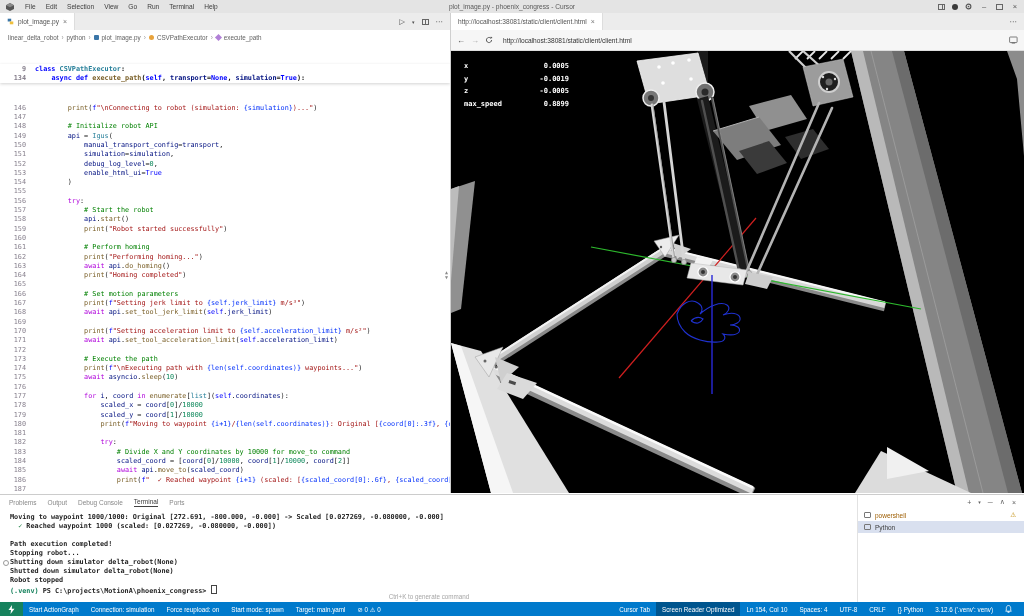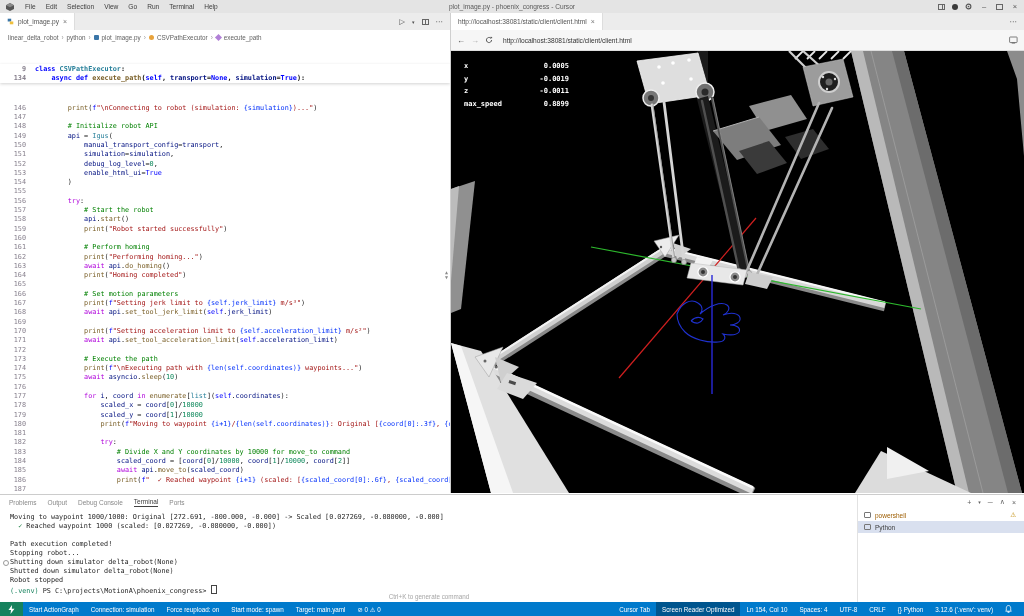--- a/index.html
+++ b/index.html
@@ -56,21 +56,21 @@
   .hud-row{display:flex;width:105px;margin-bottom:4.6px;}
   .hud-k{flex:0 0 62px;}
   .hud-v{flex:1;text-align:right;}
   
   .panel{position:absolute;left:0;right:0;top:494px;height:108px;background:#fff;border-top:1px solid #ccc;}
   .panel-left{position:absolute;left:0;top:0;right:166px;bottom:0;}
   .panel-tabs{height:15px;display:flex;align-items:center;gap:11px;padding-left:9px;font-size:6.5px;color:#888;}
   .ptab.active{color:#3b3b3b;border-bottom:1px solid #424242;padding-bottom:1px;}
   .term-lines{padding:3px 0 0 10px;font-family:"DejaVu Sans Mono",monospace;font-size:6.8px;line-height:9px;
      color:#1e1e1e;white-space:pre;position:relative;}
-  .term-line{height:9px;position:relative;}
+  .term-line{height:9px;position:relative;font-weight:bold;}
   .tt-ok{color:#1b7e41;} .tt-venv{color:#16825d;margin-top:44px;} .tt-t{color:#1e1e1e;}
   .term-dec{position:absolute;left:-7px;top:2px;width:4px;height:4px;border:1px solid #9a9a9a;border-radius:50%;}
   .term-cursor{display:inline-block;width:4px;height:7px;border:1px solid #444;vertical-align:-1px;}
   .term-hint{position:absolute;left:0;right:0;bottom:3px;text-align:center;font-size:6.3px;color:#a6a6a6;}
   .panel-right{position:absolute;right:0;top:0;width:166px;bottom:0;border-left:1px solid #e2e2e2;}
   .pr-header{height:14px;display:flex;align-items:center;justify-content:flex-end;gap:7px;
      padding-right:8px;color:#616161;font-size:7px;}
   .sess{height:12px;display:flex;align-items:center;gap:4px;padding-left:6px;font-size:6.5px;color:#3b3b3b;}
   .sess.sel{background:#d9e0ef;}
   .sess-ic{width:7px;height:6px;border:1px solid #777;border-radius:1px;font-size:4px;line-height:5px;color:#777;text-align:left;padding-left:1px;box-sizing:border-box;}
@@ -189,21 +189,21 @@
           <div class="hud-row">
             <span class="hud-k">x</span>
             <span class="hud-v">0.0005</span>
           </div>
           <div class="hud-row">
             <span class="hud-k">y</span>
             <span class="hud-v">-0.0019</span>
           </div>
           <div class="hud-row">
             <span class="hud-k">z</span>
-            <span class="hud-v">-0.0011</span>
+            <span class="hud-v">-0.0005</span>
           </div>
           <div class="hud-row">
             <span class="hud-k">max_speed</span>
             <span class="hud-v">0.8899</span>
           </div>
         </div>
       <svg class="scene" viewBox="0 0 573 442" preserveAspectRatio="none">
 
         <polygon points="400,0 453,0 571,442 506,442" fill="#858585"></polygon>
         <polygon points="400,0 412,0 518,442 506,442" fill="#b9b9b9"></polygon>

